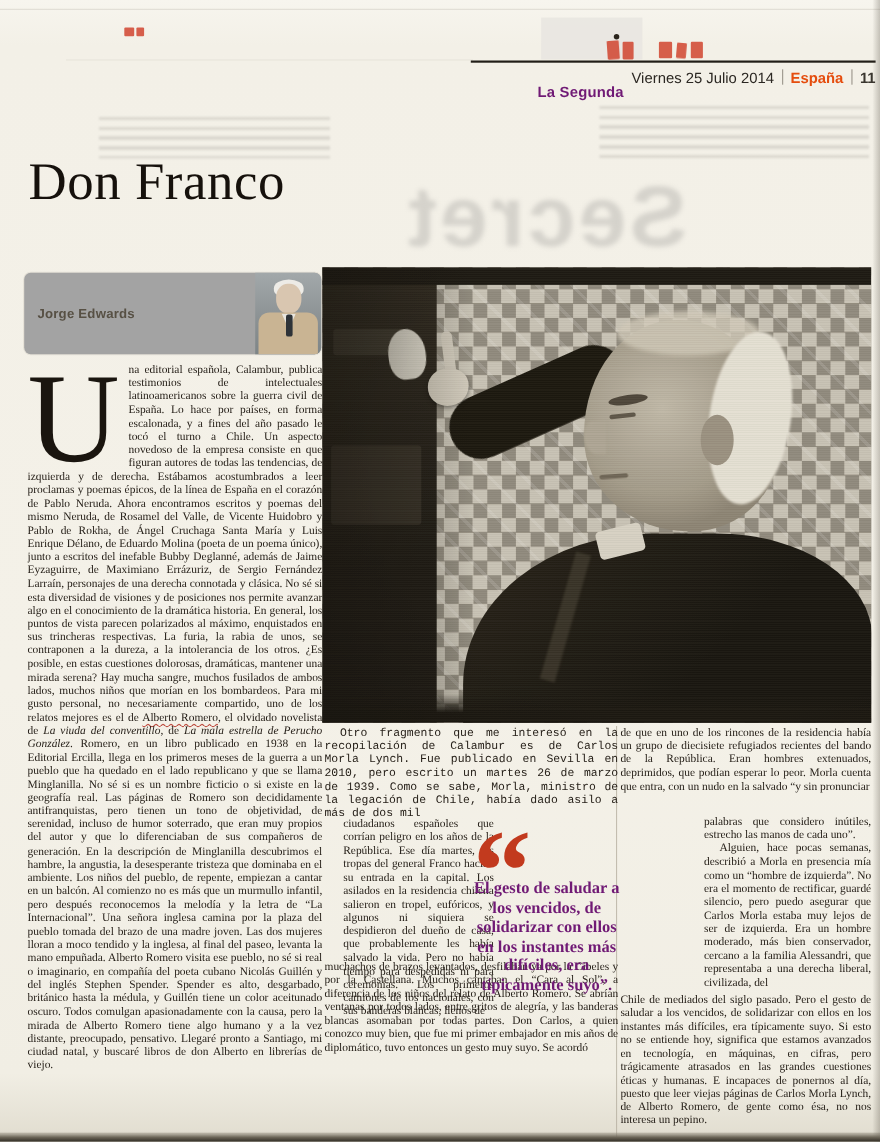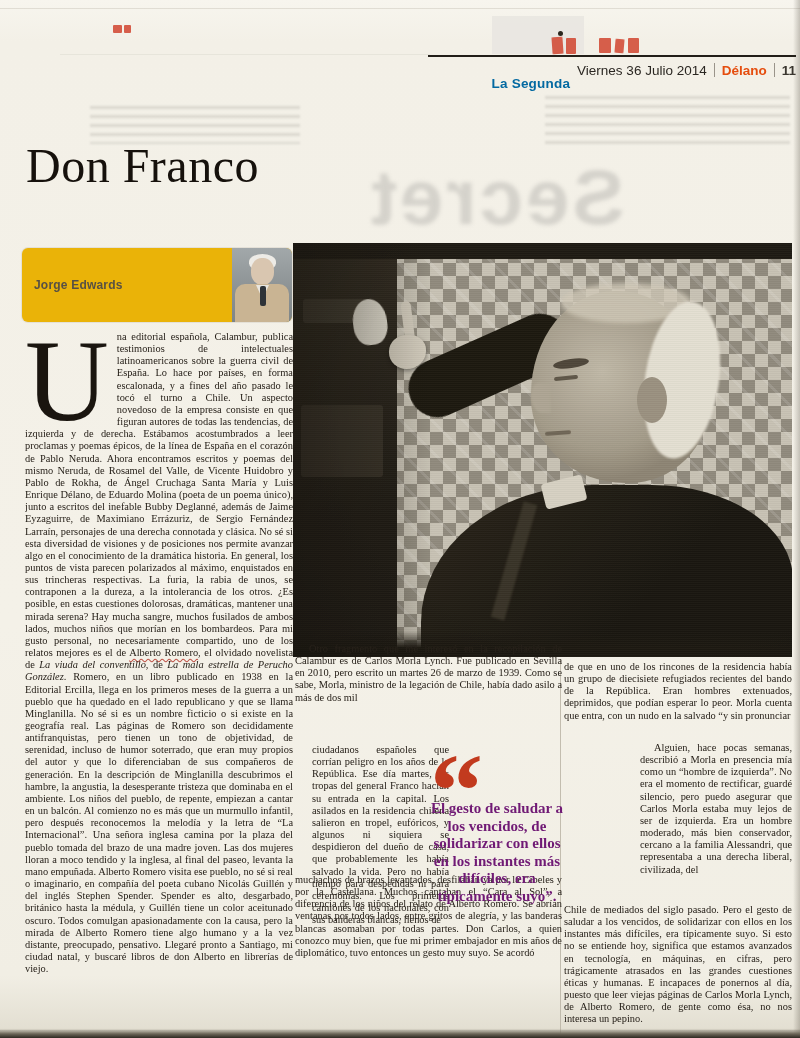--- a/index.html
+++ b/index.html
@@ -21,29 +21,29 @@
     font-weight:700;filter:blur(2.2px);opacity:.5;transform:scaleX(-1);white-space:nowrap;}
   .ghost-news{position:absolute;color:#929cab;font-family:"Liberation Sans",sans-serif;
     font-weight:700;font-size:13px;line-height:19px;filter:blur(1.1px);opacity:.55;text-align:center;}
   .ghost-stripes{position:absolute;opacity:.35;filter:blur(1.2px);
     background:repeating-linear-gradient(180deg,rgba(120,118,112,.55) 0 3px,rgba(0,0,0,0) 3px 9px);}
   
   .mast-rule{position:absolute;background:#221e18;}
   .masthead{position:absolute;left:428px;top:60px;width:368px;height:20px;
     display:flex;justify-content:flex-end;align-items:center;gap:7px;
     font-family:"Liberation Sans",sans-serif;font-size:13.5px;color:#2b2722;}
-  .masthead .brand{font-weight:700;color:#0369a1;letter-spacing:.2px;margin-top:27px;}
+  .masthead .brand{font-weight:700;color:#701a75;letter-spacing:.2px;margin-top:27px;}
   .masthead .vr{width:1px;height:14px;background:#9a948a;}
   .masthead .section{font-weight:700;color:#e54d0e;}
   .masthead .pageno{font-weight:700;color:#3a362f;}
   
   .page-title{position:absolute;left:26px;top:138px;font-size:48px;color:#16110c;
     font-family:"Liberation Serif",serif;letter-spacing:.5px;}
   .byline-card{position:absolute;left:22px;top:248px;width:270px;height:74px;
-    background:#eab308;border-radius:6px;box-shadow:0 0 0 1px rgba(120,112,95,.12);}
+    background:#a3a3a3;border-radius:6px;box-shadow:0 0 0 1px rgba(120,112,95,.12);}
   .byline-name{position:absolute;left:12px;top:30px;font-family:"Liberation Sans",sans-serif;
     font-weight:700;font-size:12px;color:#575044;letter-spacing:.2px;}
   .portrait{position:absolute;right:0;top:0;width:60px;height:74px;border-radius:0 6px 6px 0;
     overflow:hidden;background:linear-gradient(180deg,#a2a8aa,#8c9294 55%,#7e8587);}
   .p-hair{position:absolute;left:17px;top:6px;width:27px;height:16px;background:#edebe6;border-radius:50% 50% 40% 40%;}
   .p-head{position:absolute;left:19px;top:10px;width:23px;height:27px;background:#d9c6b0;border-radius:46%;}
   .p-coat{position:absolute;left:3px;top:36px;width:54px;height:38px;background:#c9b493;border-radius:10px 10px 0 0;}
   .p-shirt{position:absolute;left:24px;top:37px;width:13px;height:14px;background:#e9e6df;
     clip-path:polygon(0 0,100% 0,50% 100%);}
   .p-tie{position:absolute;left:28px;top:38px;width:6px;height:20px;background:#2e3338;border-radius:2px;}
@@ -134,23 +134,23 @@
 <div class="ghost-stripes" style="left:90px;top:106px;width:210px;height:38px;"></div>
 <div class="ghost-stripes" style="left:545px;top:96px;width:245px;height:50px;"></div>
 <div class="ghost-news" style="left:298px;top:252px;width:185px;">
   <div>Amplían</div>
   <div>por fraude al FUT</div>
 </div>
 
 <div class="mast-rule" style="left:428px;top:55px;width:368px;height:2px;"></div>
 <div class="masthead">
   <span class="brand">La Segunda</span>
-  <span>Viernes 36 Julio 2014</span>
+  <span>Viernes 25 Julio 2014</span>
   <span class="vr"></span>
-  <span class="section">Délano</span>
+  <span class="section">España</span>
   <span class="vr"></span>
   <span class="pageno">11</span>
 </div>
 
 <h1 class="page-title" style="margin:0;font-weight:400;">Don Franco</h1>
 <div class="byline-card">
   <span class="byline-name">Jorge Edwards</span>
   <div class="portrait">
     <div class="p-hair"></div>
     <div class="p-head"></div>
@@ -188,39 +188,40 @@
   <div class="photo-tone"></div>
   <div class="photo-sepia"></div>
 </div>
 
 <div class="col-rule"></div>
 
 <div class="bodytext" style="left:25px;top:331px;width:268px;height:676px;">
   <p><span class="dropcap">U</span><span>na editorial española, Calambur, publica testimonios de intelectuales latinoamericanos sobre la guerra civil de España. Lo hace por países, en forma escalonada, y a fines del año pasado le tocó el turno a Chile. Un aspecto novedoso de la empresa consiste en que figuran autores de todas las tendencias, de izquierda y de derecha. Estábamos acostumbrados a leer proclamas y poemas épicos, de la línea de España en el corazón de Pablo Neruda. Ahora encontramos escritos y poemas del mismo Neruda, de Rosamel del Valle, de Vicente Huidobro y Pablo de Rokha, de Ángel Cruchaga Santa María y Luis Enrique Délano, de Eduardo Molina (poeta de un poema único), junto a escritos del inefable Bubby Deglanné, además de Jaime Eyzaguirre, de Maximiano Errázuriz, de Sergio Fernández Larraín, personajes de una derecha connotada y clásica. No sé si esta diversidad de visiones y de posiciones nos permite avanzar algo en el conocimiento de la dramática historia. En general, los puntos de vista parecen polarizados al máximo, enquistados en sus trincheras respectivas. La furia, la rabia de unos, se contraponen a la dureza, a la intolerancia de los otros. ¿Es posible, en estas cuestiones dolorosas, dramáticas, mantener una mirada serena? Hay mucha sangre, muchos fusilados de ambos lados, muchos niños que morían en los bombardeos. Para mi gusto personal, no necesariamente compartido, uno de los relatos mejores es el de </span><span class="name-mark">Alberto Romero</span><span>, el olvidado novelista de </span><span class="it">La viuda del conventillo</span><span>, de </span><span class="it">La mala estrella de Perucho González</span><span>. Romero, en un libro publicado en 1938 en la Editorial Ercilla, llega en los primeros meses de la guerra a un pueblo que ha quedado en el lado republicano y que se llama Minglanilla. No sé si es un nombre ficticio o si existe en la geografía real. Las páginas de Romero son decididamente antifranquistas, pero tienen un tono de objetividad, de serenidad, incluso de humor soterrado, que eran muy propios del autor y que lo diferenciaban de sus compañeros de generación. En la descripción de Minglanilla descubrimos el hambre, la angustia, la desesperante tristeza que dominaba en el ambiente. Los niños del pueblo, de repente, empiezan a cantar en un balcón. Al comienzo no es más que un murmullo infantil, pero después reconocemos la melodía y la letra de “La Internacional”. Una señora inglesa camina por la plaza del pueblo tomada del brazo de una madre joven. Las dos mujeres lloran a moco tendido y la inglesa, al final del paseo, levanta la mano empuñada. Alberto Romero visita ese pueblo, no sé si real o imaginario, en compañía del poeta cubano Nicolás Guillén y del inglés Stephen Spender. Spender es alto, desgarbado, británico hasta la médula, y Guillén tiene un color aceitunado oscuro. Todos comulgan apasionadamente con la causa, pero la mirada de Alberto Romero tiene algo humano y a la vez distante, preocupado, pensativo. Llegaré pronto a Santiago, mi ciudad natal, y buscaré libros de don Alberto en librerías de viejo.</span></p>
 </div>
 
-<div class="bodytext" style="left:295px;top:643px;width:267px;height:83px;">
+<div class="bodytext" style="left:295px;top:661px;width:267px;height:83px;font-family:Liberation Mono, monospace;">
   <p class="indent">Otro fragmento que me interesó en la recopilación de Calambur es de Carlos Morla Lynch. Fue publicado en Sevilla en 2010, pero escrito un martes 26 de marzo de 1939. Como se sabe, Morla, ministro de la legación de Chile, había dado asilo a más de dos mil</p>
 </div>
 <div class="bodytext" style="left:312px;top:744px;width:137px;height:182px;">
   <p>ciudadanos españoles que corrían peligro en los años de la República. Ese día martes, las tropas del general Franco hacían su entrada en la capital. Los asilados en la residencia chilena salieron en tropel, eufóricos, y algunos ni siquiera se despidieron del dueño de casa, que probablemente les había salvado la vida. Pero no había tiempo para despedidas ni para ceremonias. Los primeros camiones de los nacionales, con sus banderas blancas, llenos de</p>
 </div>
 <div class="bodytext" style="left:295px;top:874px;width:267px;height:108px;">
   <p>muchachos de brazos levantados, desfilaban ya por la Cibeles y por la Castellana. Muchos cantaban el “Cara al Sol”, a diferencia de los niños del relato de Alberto Romero. Se abrían ventanas por todos lados, entre gritos de alegría, y las banderas blancas asomaban por todas partes. Don Carlos, a quien conozco muy bien, que fue mi primer embajador en mis años de diplomático, tuvo entonces un gesto muy suyo. Se acordó</p>
 </div>
 
 <div class="pull-quote">
   <div class="quote-marks">“</div>
   <div class="quote-text">El gesto de saludar a los vencidos, de solidarizar con ellos en los instantes más difíciles, era típicamente suyo”.</div>
 </div>
 
 <div class="bodytext" style="left:564px;top:661px;width:228px;height:81px;">
   <p>de que en uno de los rincones de la residencia había un grupo de diecisiete refugiados recientes del bando de la República. Eran hombres extenuados, deprimidos, que podían esperar lo peor. Morla cuenta que entra, con un nudo en la salvado “y sin pronunciar</p>
 </div>
 <div class="bodytext" style="left:640px;top:742px;width:152px;height:162px;">
+  <p>palabras que considero inútiles, estrecho las manos de cada uno”.</p>
   <p class="indent">Alguien, hace pocas semanas, describió a Morla en presencia mía como un “hombre de izquierda”. No era el momento de rectificar, guardé silencio, pero puedo asegurar que Carlos Morla estaba muy lejos de ser de izquierda. Era un hombre moderado, más bien conservador, cercano a la familia Alessandri, que representaba a una derecha liberal, civilizada, del</p>
 </div>
 <div class="bodytext" style="left:564px;top:904px;width:228px;height:132px;">
   <p>Chile de mediados del siglo pasado. Pero el gesto de saludar a los vencidos, de solidarizar con ellos en los instantes más difíciles, era típicamente suyo. Si esto no se entiende hoy, significa que estamos avanzados en tecnología, en máquinas, en cifras, pero trágicamente atrasados en las grandes cuestiones éticas y humanas. E incapaces de ponernos al día, puesto que leer viejas páginas de Carlos Morla Lynch, de Alberto Romero, de gente como ésa, no nos interesa un pepino.</p>
 </div>
 
 <div class="right-edge"></div>
 <div class="bottom-edge"></div>
 
 </body></html>

